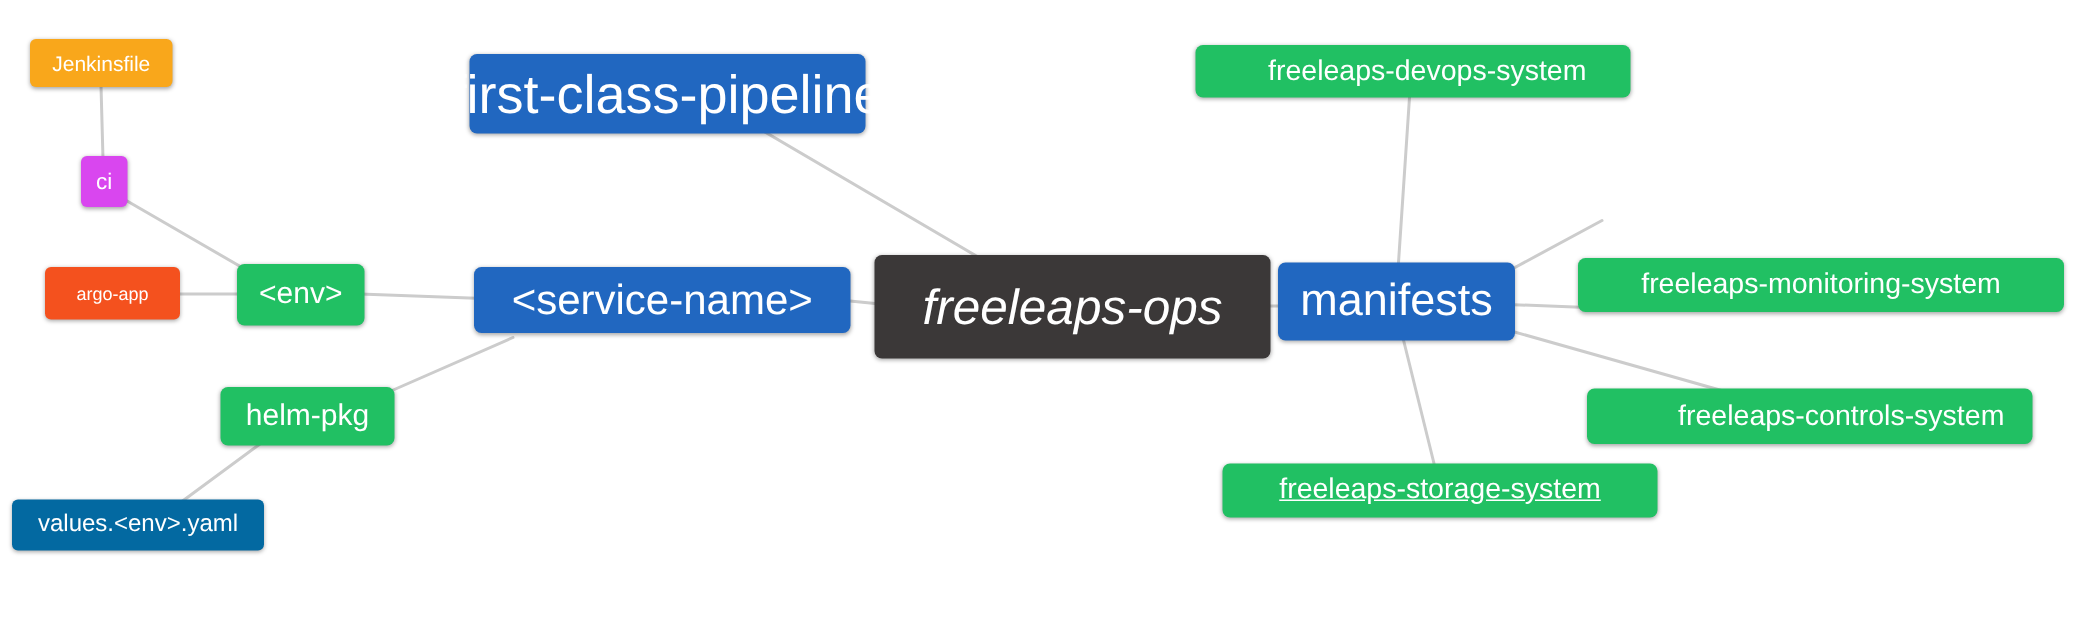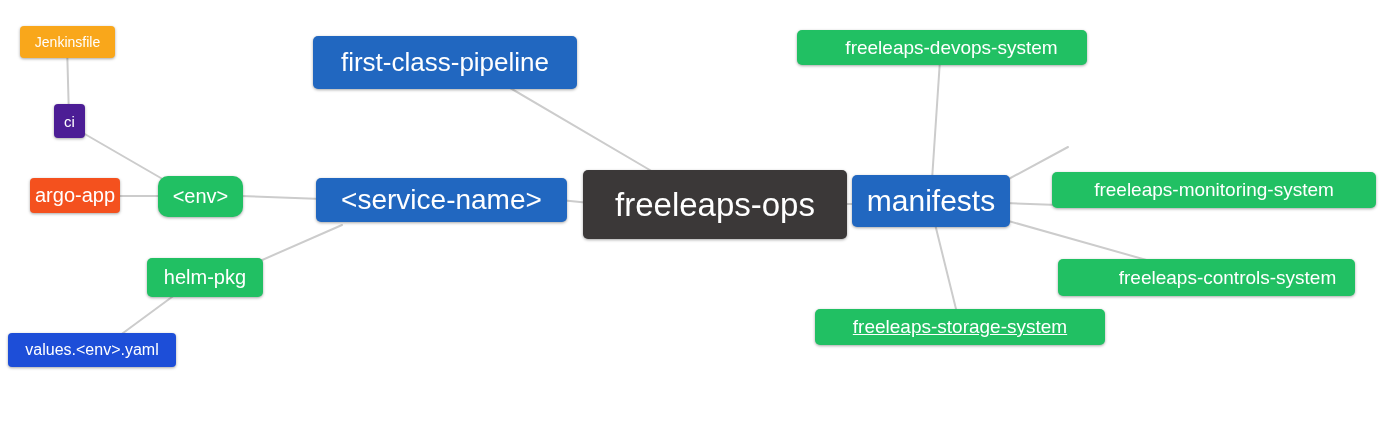--- a/index.html
+++ b/index.html
@@ -34,27 +34,27 @@
     justify-content: center;
     color: #ffffff;
     white-space: nowrap;
     border-radius: 5px;
     box-shadow: 0 1px 3px rgba(0,0,0,0.35);
     box-sizing: border-box;
   }
   
   .n-jenkinsfile { left: 20px;   top: 26px;  width: 95px;  height: 32px; font-size: 14px; border-radius: 4px; }
   .n-ci          { left: 54px;   top: 104px; width: 31px;  height: 34px; font-size: 15px; border-radius: 4px; }
-  .n-argo-app    { left: 30px;   top: 178px; width: 90px;  height: 35px; font-size: 20px; border-radius: 4px; }
-  .n-env         { left: 158px;  top: 176px; width: 85px;  height: 41px; font-size: 20px; border-radius: 10px; }
+  .n-argo-app    { left: 30px;   top: 178px; width: 90px;  height: 35px; font-size: 12px; border-radius: 4px; }
+  .n-env         { left: 158px;  top: 176px; width: 85px;  height: 41px; font-size: 20px; }
   .n-helm-pkg    { left: 147px;  top: 258px; width: 116px; height: 39px; font-size: 20px; }
   .n-values      { left: 8px;    top: 333px; width: 168px; height: 34px; font-size: 16px; border-radius: 4px; }
-  .n-pipeline    { left: 313px;  top: 36px;  width: 264px; height: 53px; font-size: 26px; }
+  .n-pipeline    { left: 313px;  top: 36px;  width: 264px; height: 53px; font-size: 36px; }
   .n-service     { left: 316px;  top: 178px; width: 251px; height: 44px; font-size: 28px; }
-  .n-ops         { left: 583px;  top: 170px; width: 264px; height: 69px; font-size: 33px; }
+  .n-ops         { left: 583px;  top: 170px; width: 264px; height: 69px; font-size: 33px; font-style: italic; }
   .n-manifests   { left: 852px;  top: 175px; width: 158px; height: 52px; font-size: 30px; }
   .n-devops      { left: 797px;  top: 30px;  width: 290px; height: 35px; font-size: 19px; }
   .n-network     { left: 1055px; top: 112px; width: 293px; height: 36px; font-size: 19px; }
   .n-monitoring  { left: 1052px; top: 172px; width: 324px; height: 36px; font-size: 19px; }
   .n-controls    { left: 1058px; top: 259px; width: 297px; height: 37px; font-size: 19px; padding-left: 42px; }
   .n-storage     { left: 815px;  top: 309px; width: 290px; height: 36px; font-size: 19px; text-decoration: underline; }
 </style>
 </head>
 <body>
 
@@ -71,25 +71,25 @@
     <line x1="560" y1="200" x2="590" y2="203" stroke="#cccccc"></line>
     <line x1="840" y1="204" x2="858" y2="204" stroke="#cccccc"></line>
     <line x1="940" y1="60" x2="932" y2="180" stroke="#cccccc"></line>
     <line x1="1005" y1="181" x2="1068" y2="147" stroke="#cccccc"></line>
     <line x1="1005" y1="203" x2="1058" y2="205" stroke="#cccccc"></line>
     <line x1="1005" y1="220" x2="1150" y2="261" stroke="#cccccc"></line>
     <line x1="935" y1="224" x2="957" y2="313" stroke="#cccccc"></line>
   </svg>
 
   <div class="node n-jenkinsfile" style="background: rgb(249, 167, 27);">Jenkinsfile</div>
-  <div class="node n-ci" style="background: #4c1d95;">ci</div>
+  <div class="node n-ci" style="background: #d946ef;">ci</div>
   <div class="node n-argo-app" style="background: rgb(244, 81, 30);">argo-app</div>
   <div class="node n-env" style="background: rgb(33, 192, 99);">&lt;env&gt;</div>
   <div class="node n-helm-pkg" style="background: rgb(33, 192, 99);">helm-pkg</div>
-  <div class="node n-values" style="background: #1d4ed8;">values.&lt;env&gt;.yaml</div>
+  <div class="node n-values" style="background: #0369a1;">values.&lt;env&gt;.yaml</div>
   <div class="node n-pipeline" style="background: rgb(33, 103, 192);">first-class-pipeline</div>
   <div class="node n-service" style="background: rgb(33, 103, 192);">&lt;service-name&gt;</div>
   <div class="node n-ops" style="background: rgb(59, 56, 56);">freeleaps-ops</div>
   <div class="node n-manifests" style="background: rgb(33, 103, 192);">manifests</div>
   <div class="node n-devops" style="background: rgb(33, 192, 99); padding-left: 19px;">freeleaps-devops-system</div>
   <div class="node n-monitoring" style="background: rgb(33, 192, 99);">freeleaps-monitoring-system</div>
   <div class="node n-controls" style="background: rgb(33, 192, 99);">freeleaps-controls-system</div>
   <div class="node n-storage" style="background: rgb(33, 192, 99);">freeleaps-storage-system</div>
 
 </div>

